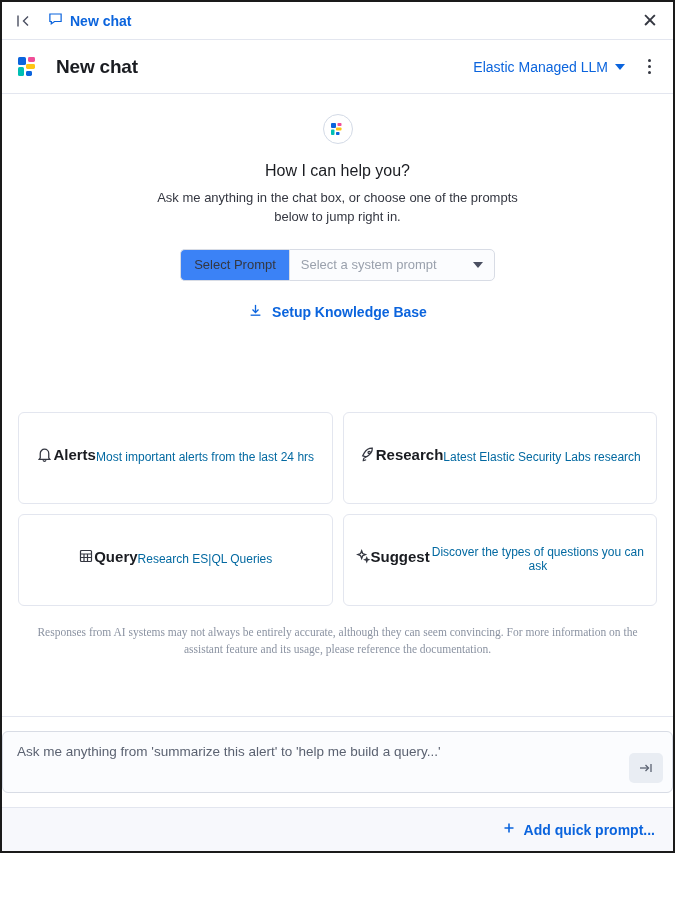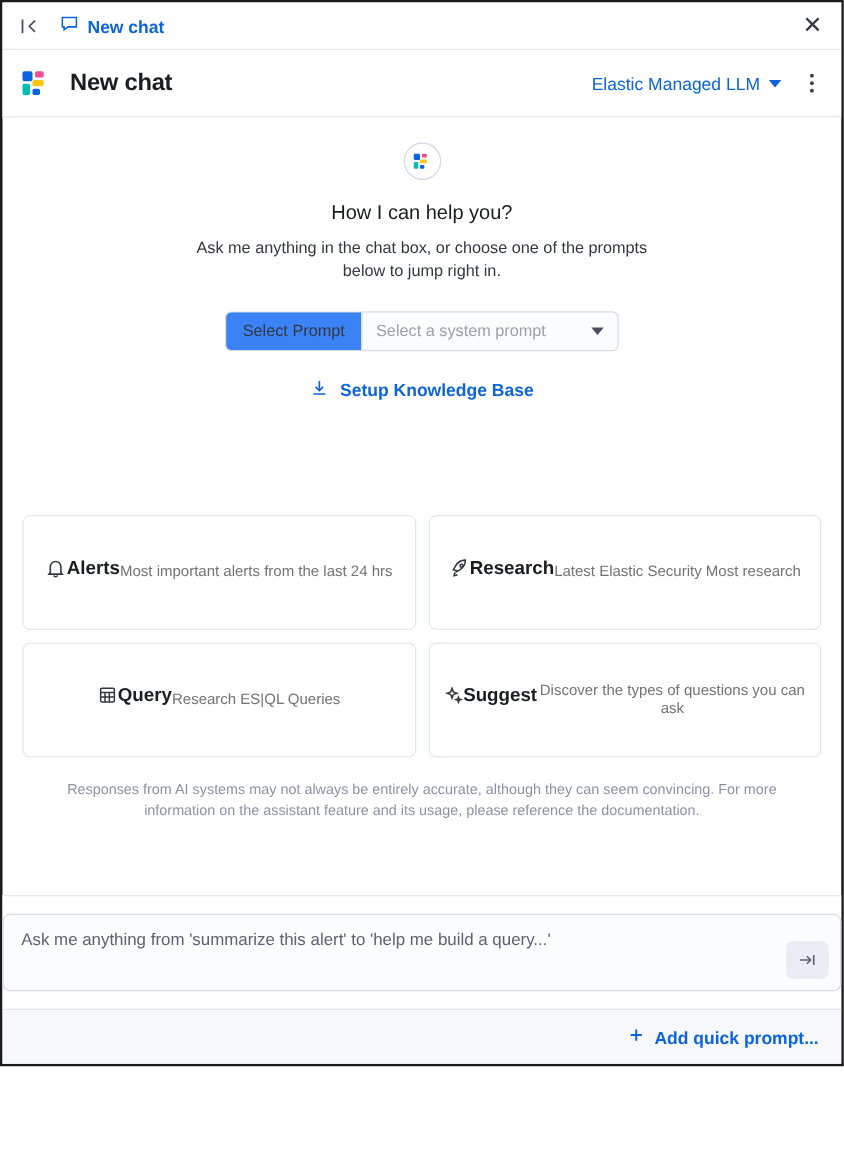--- a/index.html
+++ b/index.html
@@ -223,29 +223,30 @@
     margin-bottom: 6px;
   }
   .card-title {
     font-size: 15px;
     font-weight: bold;
     color: #1a1c21;
     margin-bottom: 6px;
   }
   .card-desc {
     font-size: 12px;
-    color: #737373;
+    color: #0369a1;
   }
 
   .disclaimer {
     margin: 18px 6px 14px;
     text-align: center;
     font-size: 11.5px;
     color: #8b93a2;
     line-height: 1.5;
+    font-family: Liberation Serif, serif;
   }
 
   
   .input-area {
     flex: 0 0 auto;
     border-top: 1px solid #e3e6ef;
     padding: 14px 0 14px;
     background: #ffffff;
     margin-top: 44px;
   }
@@ -393,21 +394,21 @@
 
       <div class="card">
         <div class="card-icon">
           <svg width="17" height="17" viewBox="0 0 16 16" fill="none" stroke="#343741" stroke-width="1.2">
             <path d="M6 10L3.5 9.2 5 6.5c2-3.3 5-4.6 7.5-4.5.1 2.5-1.2 5.5-4.5 7.5L5.3 11 6 10z"></path>
             <circle cx="9.6" cy="6.2" r="1.1"></circle>
             <path d="M5 11.2c-.9.9-1 2.6-1 2.6s1.7-.1 2.6-1"></path>
           </svg>
         </div>
         <div class="card-title">Research</div>
-        <div class="card-desc">Latest Elastic Security Most research</div>
+        <div class="card-desc">Latest Elastic Security Labs research</div>
       </div>
 
       <div class="card">
         <div class="card-icon">
           <svg width="16" height="16" viewBox="0 0 16 16" fill="none" stroke="#343741" stroke-width="1.2">
             <rect x="2.5" y="2.5" width="11" height="11" rx="1"></rect>
             <path d="M2.5 6h11M2.5 9.5h11M6 6v7.5M9.5 6v7.5"></path>
           </svg>
         </div>
         <div class="card-title">Query</div>

